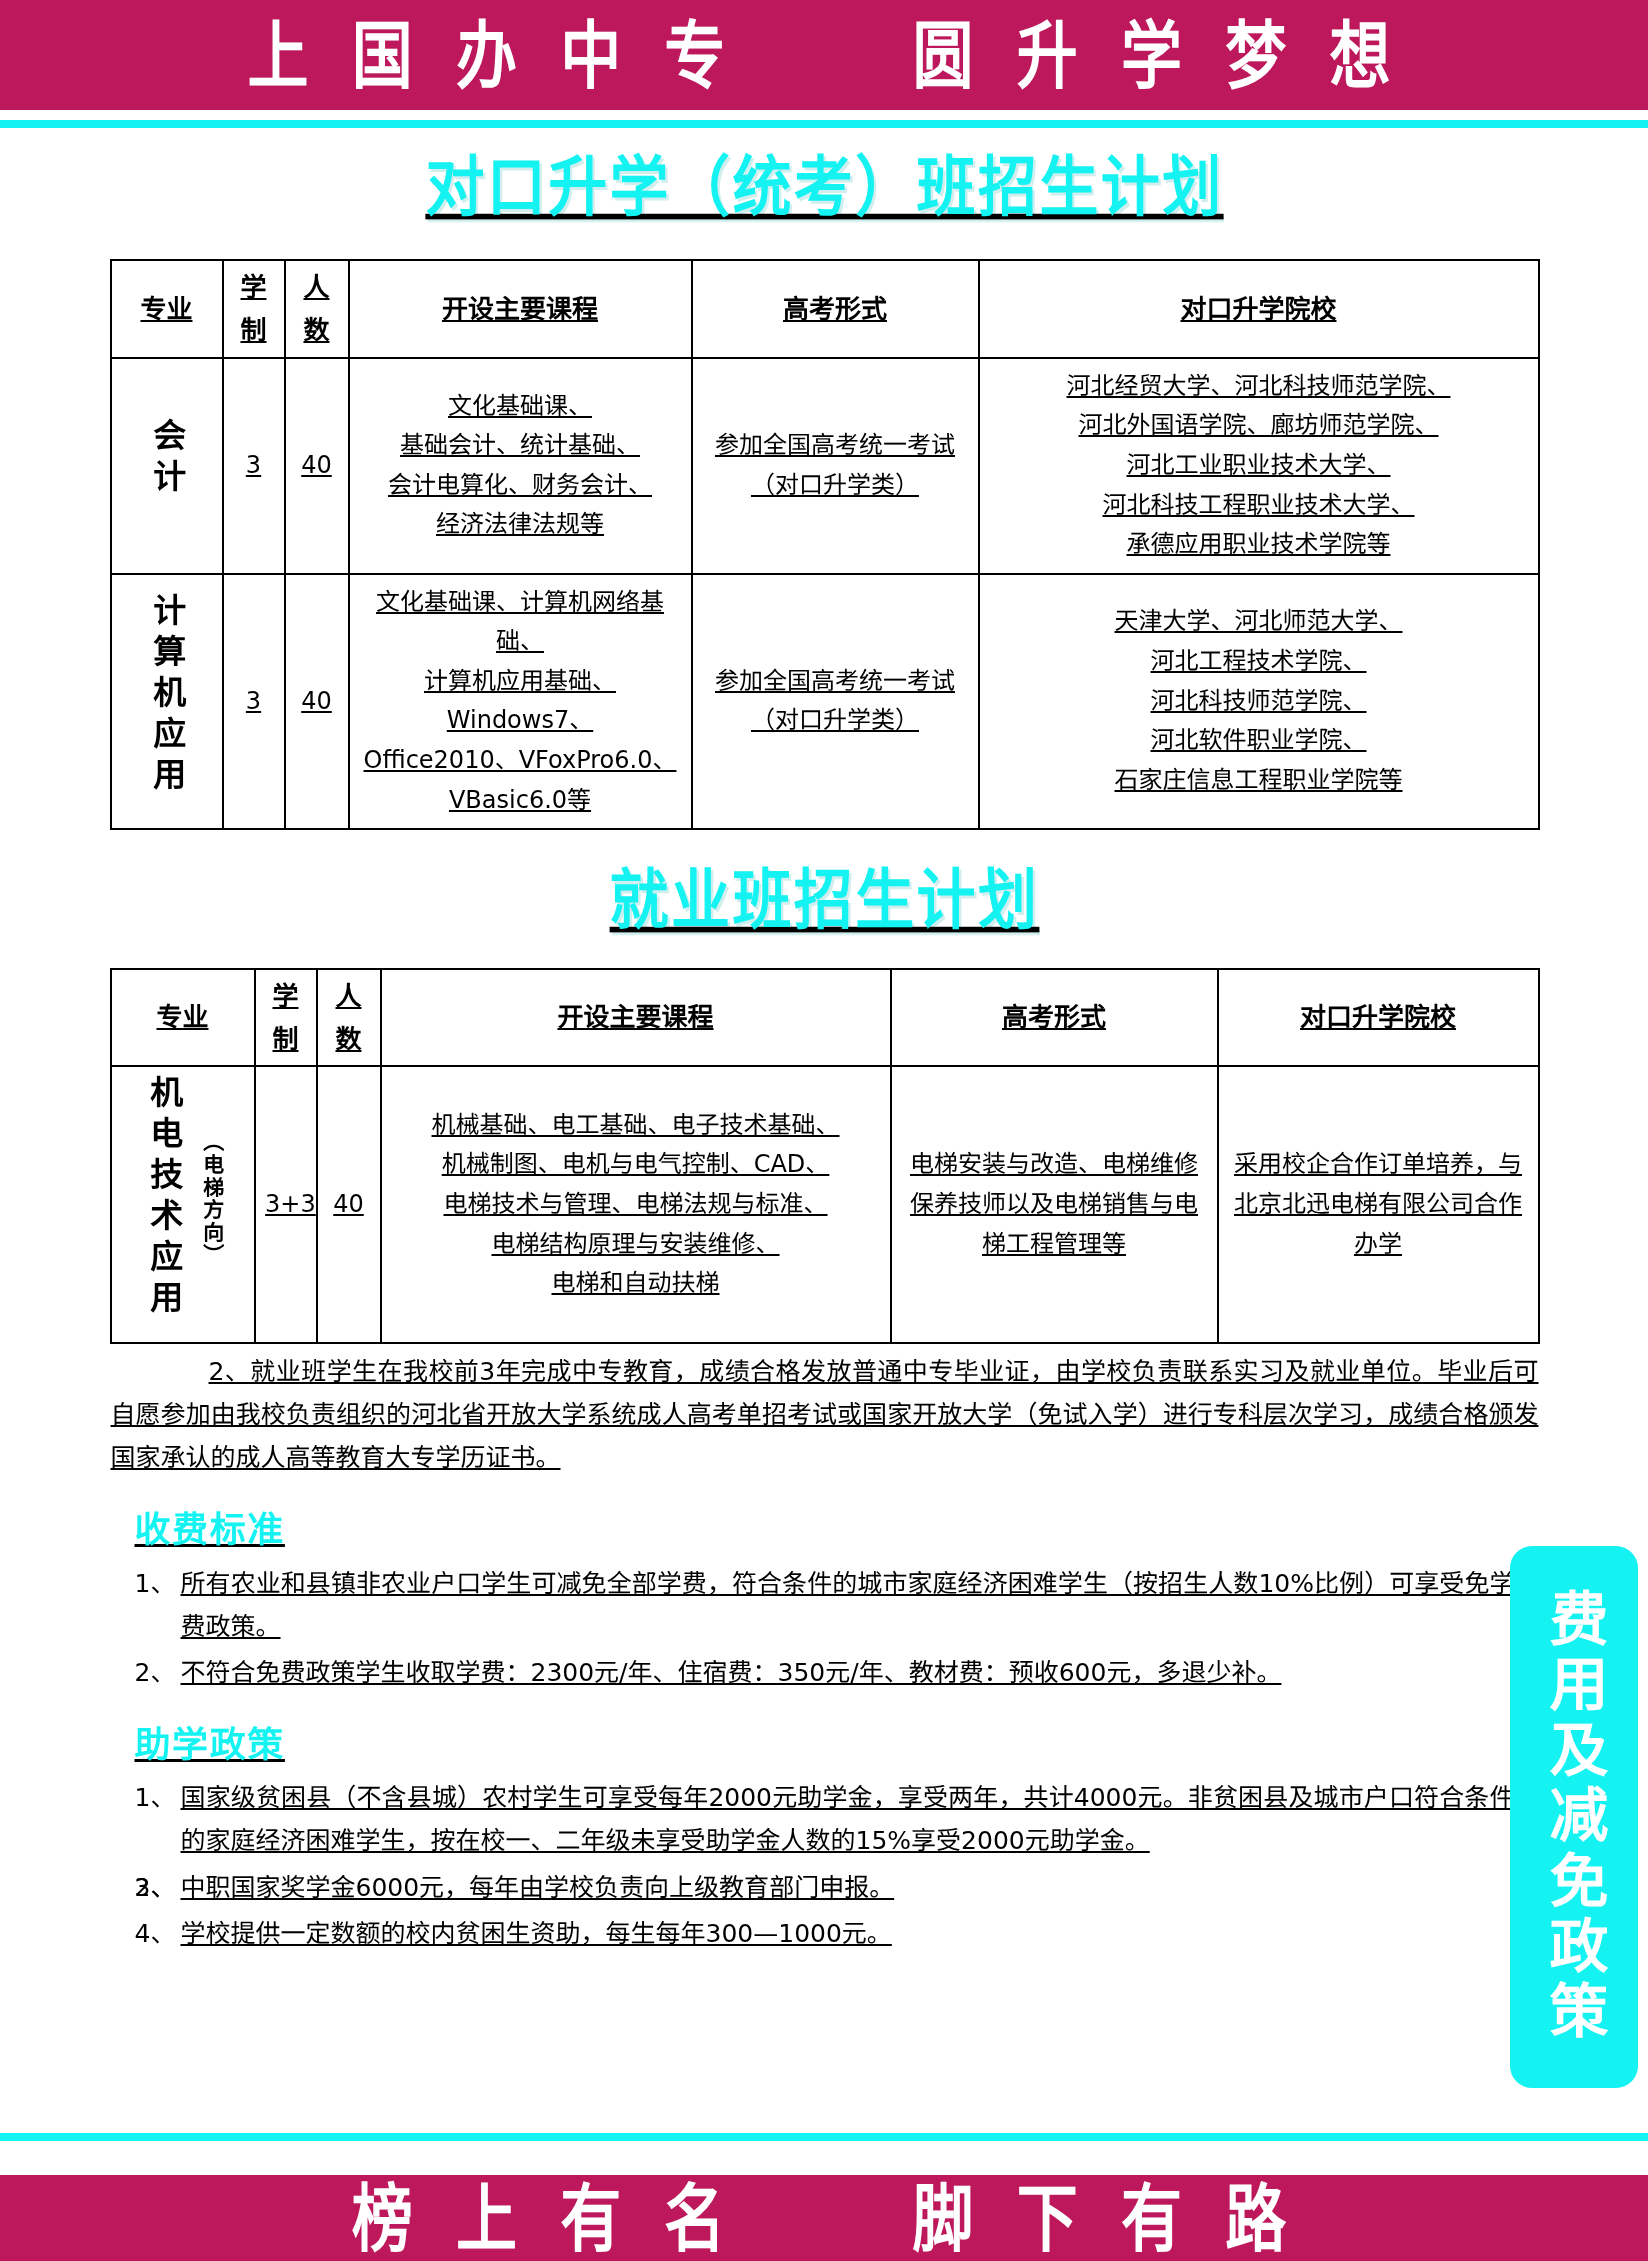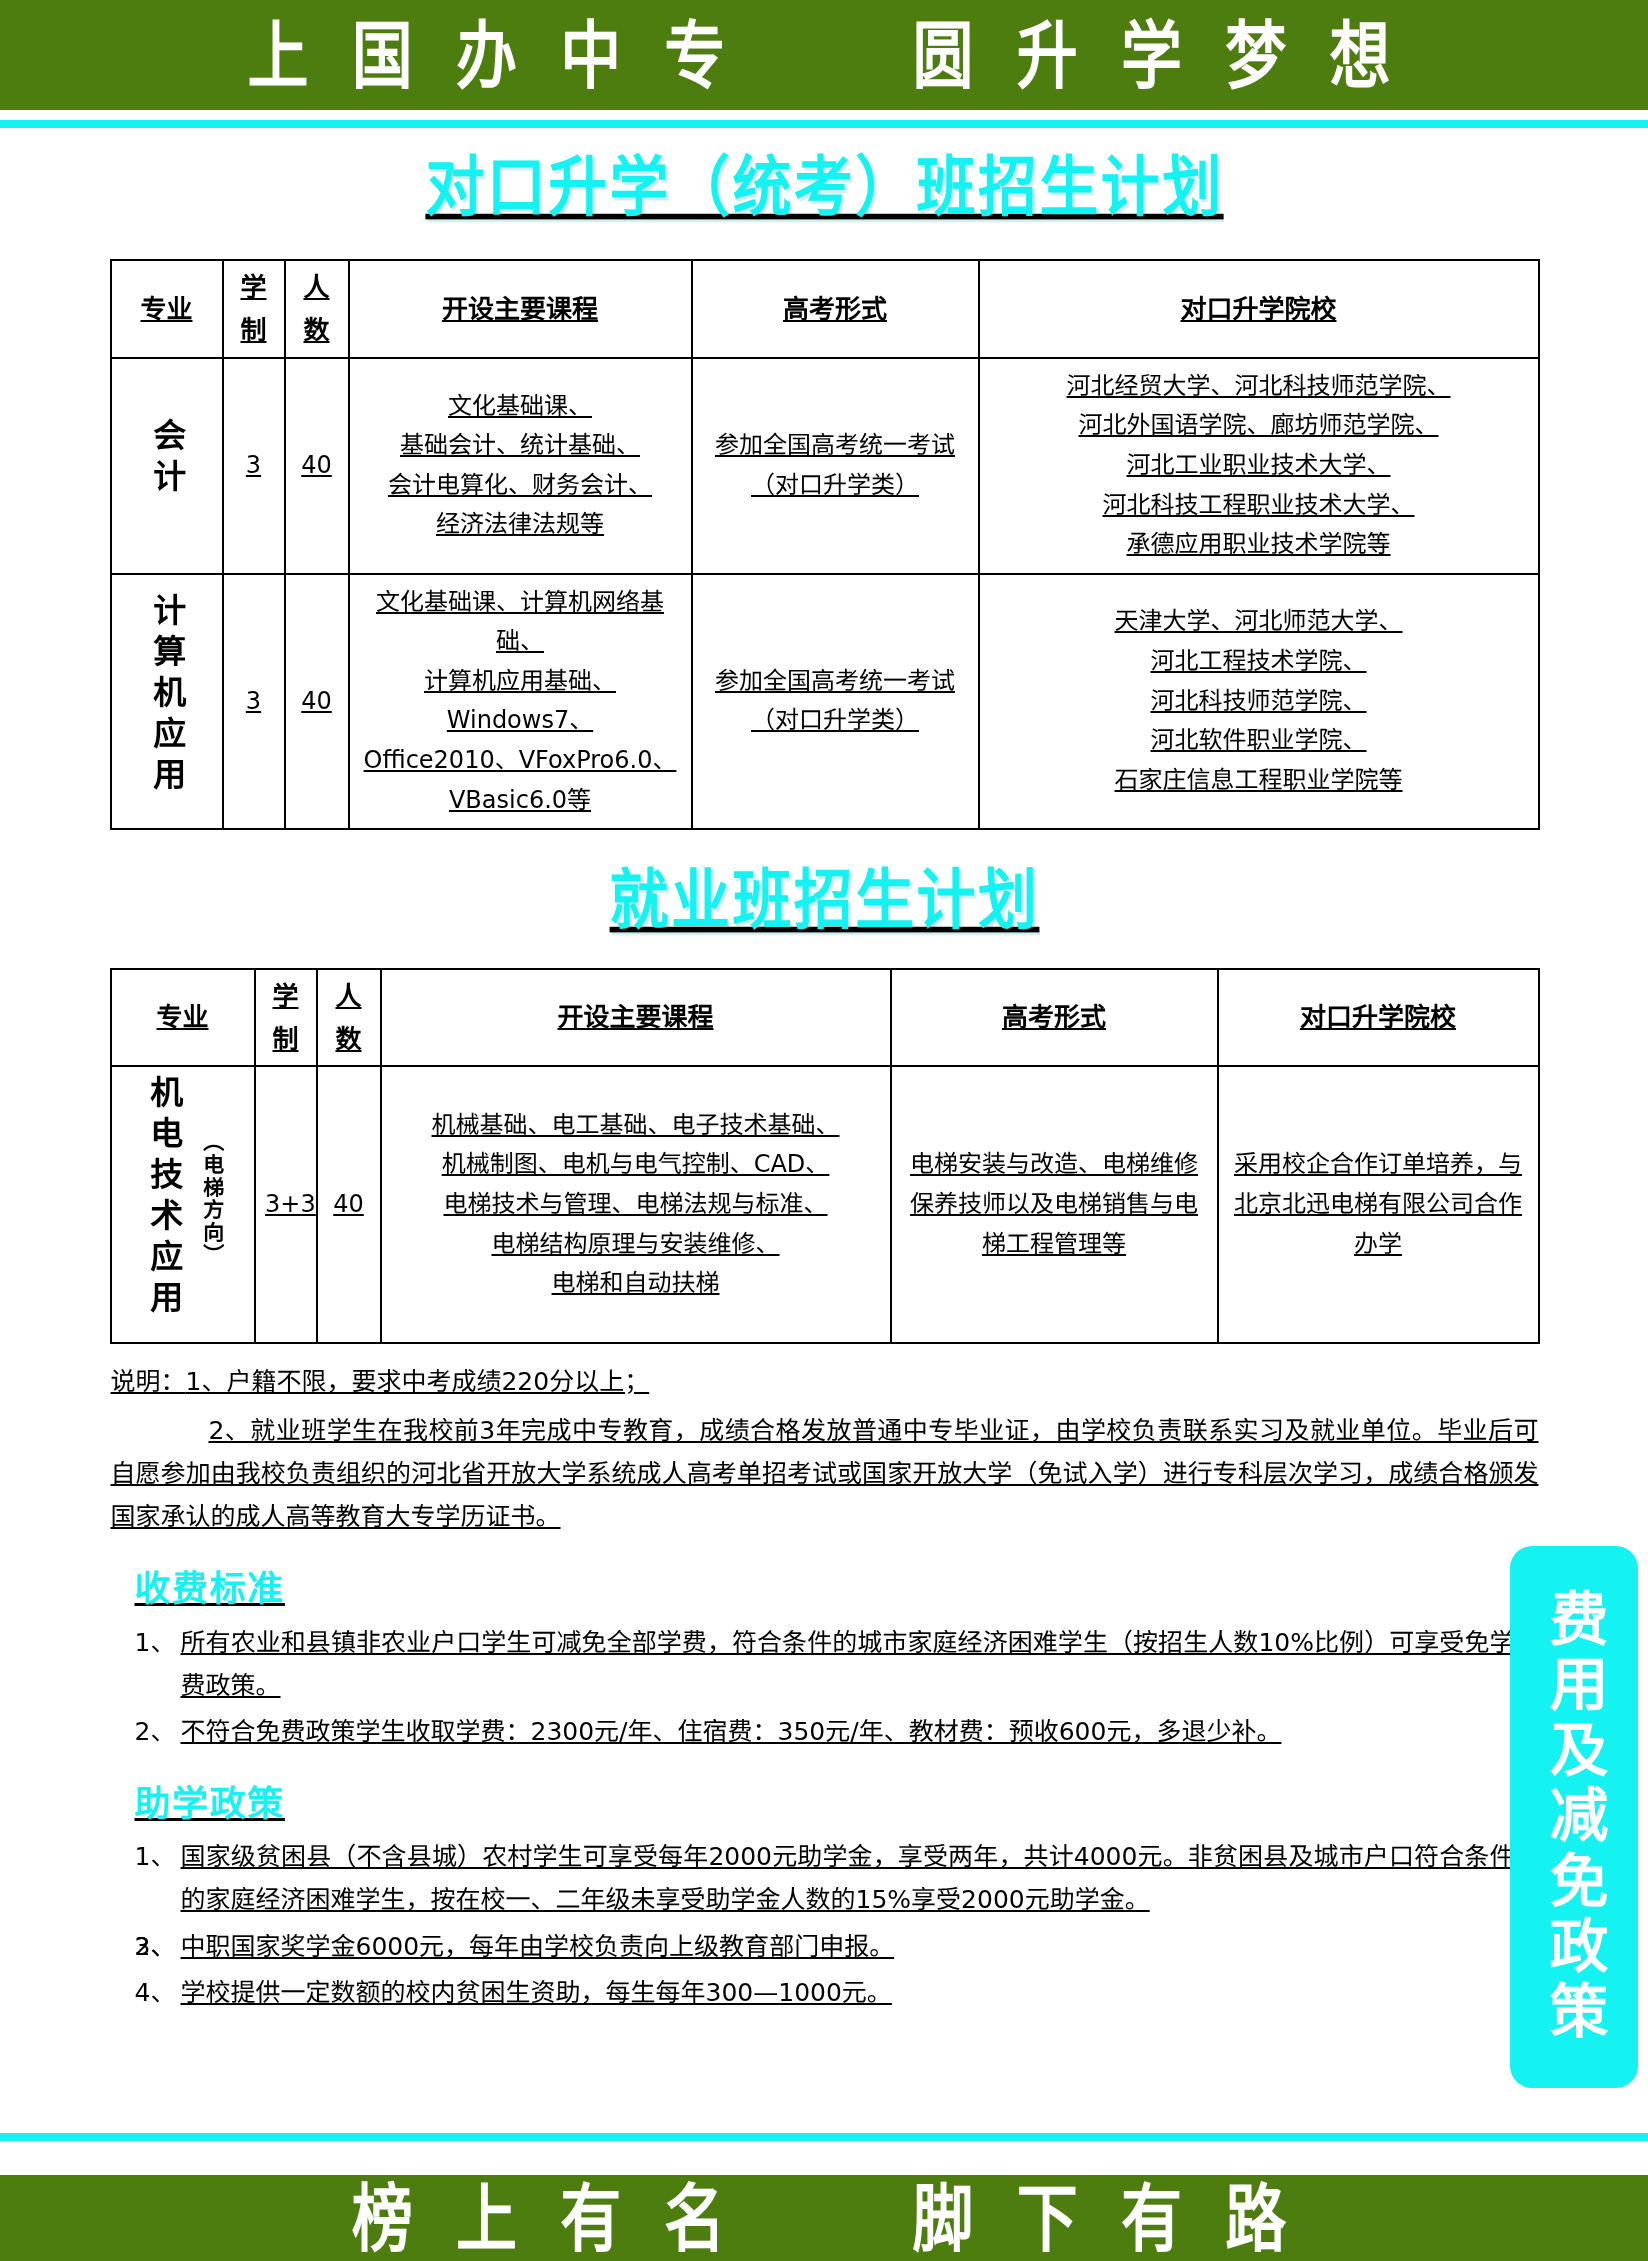--- a/index.html
+++ b/index.html
@@ -16,21 +16,21 @@
     font-family: "DejaVu Sans", "Liberation Sans", sans-serif;
     color: #000000;
     overflow: hidden;
   }
 
   
   .banner {
     position: absolute;
     left: 0;
     width: 1649px;
-    background: #4d7c0f;
+    background: #be185d;
     display: flex;
     align-items: center;
     justify-content: center;
   }
   .banner-top { top: 0; height: 110px; }
   .banner-bottom { bottom: 0; height: 86px; }
 
   .banner-rule {
     position: absolute;
     left: 0;
@@ -316,23 +316,20 @@
 机械制图、电机与电气控制、CAD、
 电梯技术与管理、电梯法规与标准、
 电梯结构原理与安装维修、
 电梯和自动扶梯</td>
         <td class="cell-body">电梯安装与改造、电梯维修保养技师以及电梯销售与电梯工程管理等</td>
         <td class="cell-body">采用校企合作订单培养，与北京北迅电梯有限公司合作办学</td>
       </tr>
     </tbody>
   </table>
 
-  <div class="note">
-    <span>说明：</span><span>1、户籍不限，要求中考成绩220分以上；</span>
-  </div>
   <div class="note" style="margin-top:6px">
     <span class="indent"></span><span class="indent"></span><span>2、就业班学生在我校前3年完成中专教育，成绩合格发放普通中专毕业证，由学校负责联系实习及就业单位。毕业后可自愿参加由我校负责组织的河北省开放大学系统成人高考单招考试或国家开放大学（免试入学）进行专科层次学习，成绩合格颁发国家承认的成人高等教育大专学历证书。</span>
   </div>
 
   <div class="policy-block">
     <div class="policy-head">收费标准</div>
     <ol class="policy-list">
       <li>
         <span class="marker">1、</span>
         <span>所有农业和县镇非农业户口学生可减免全部学费，符合条件的城市家庭经济困难学生（按招生人数10%比例）可享受免学费政策。</span>

